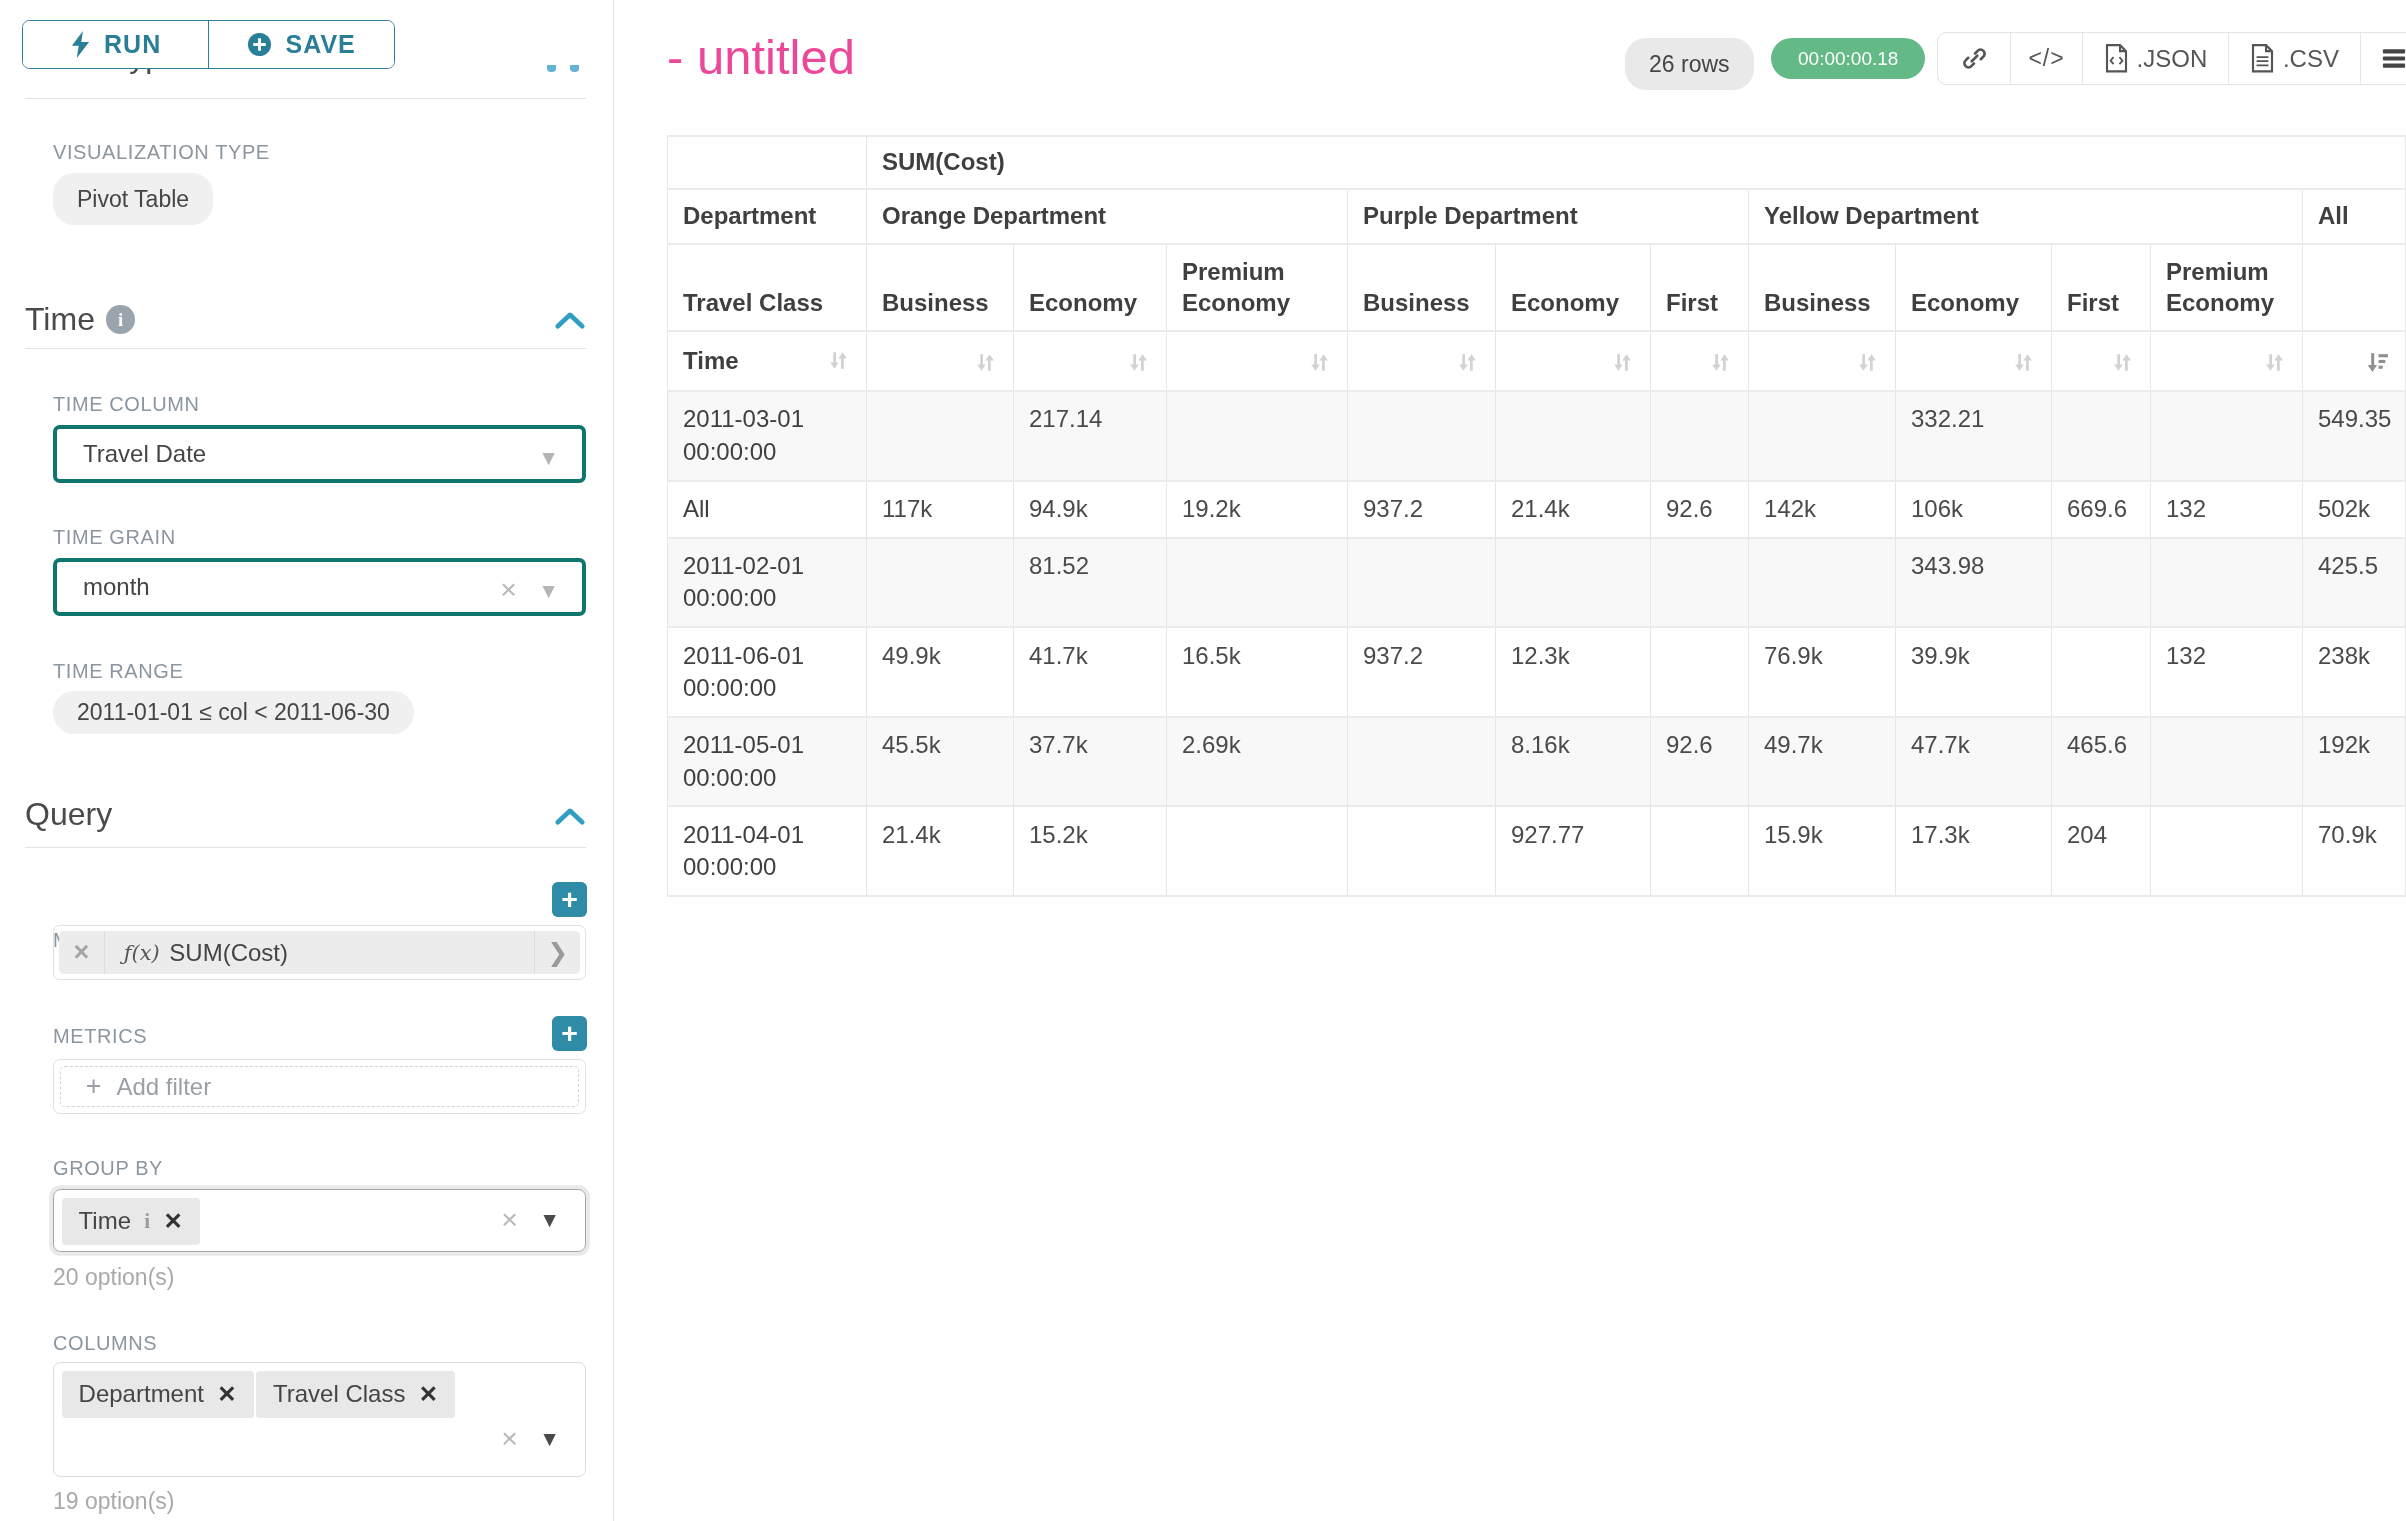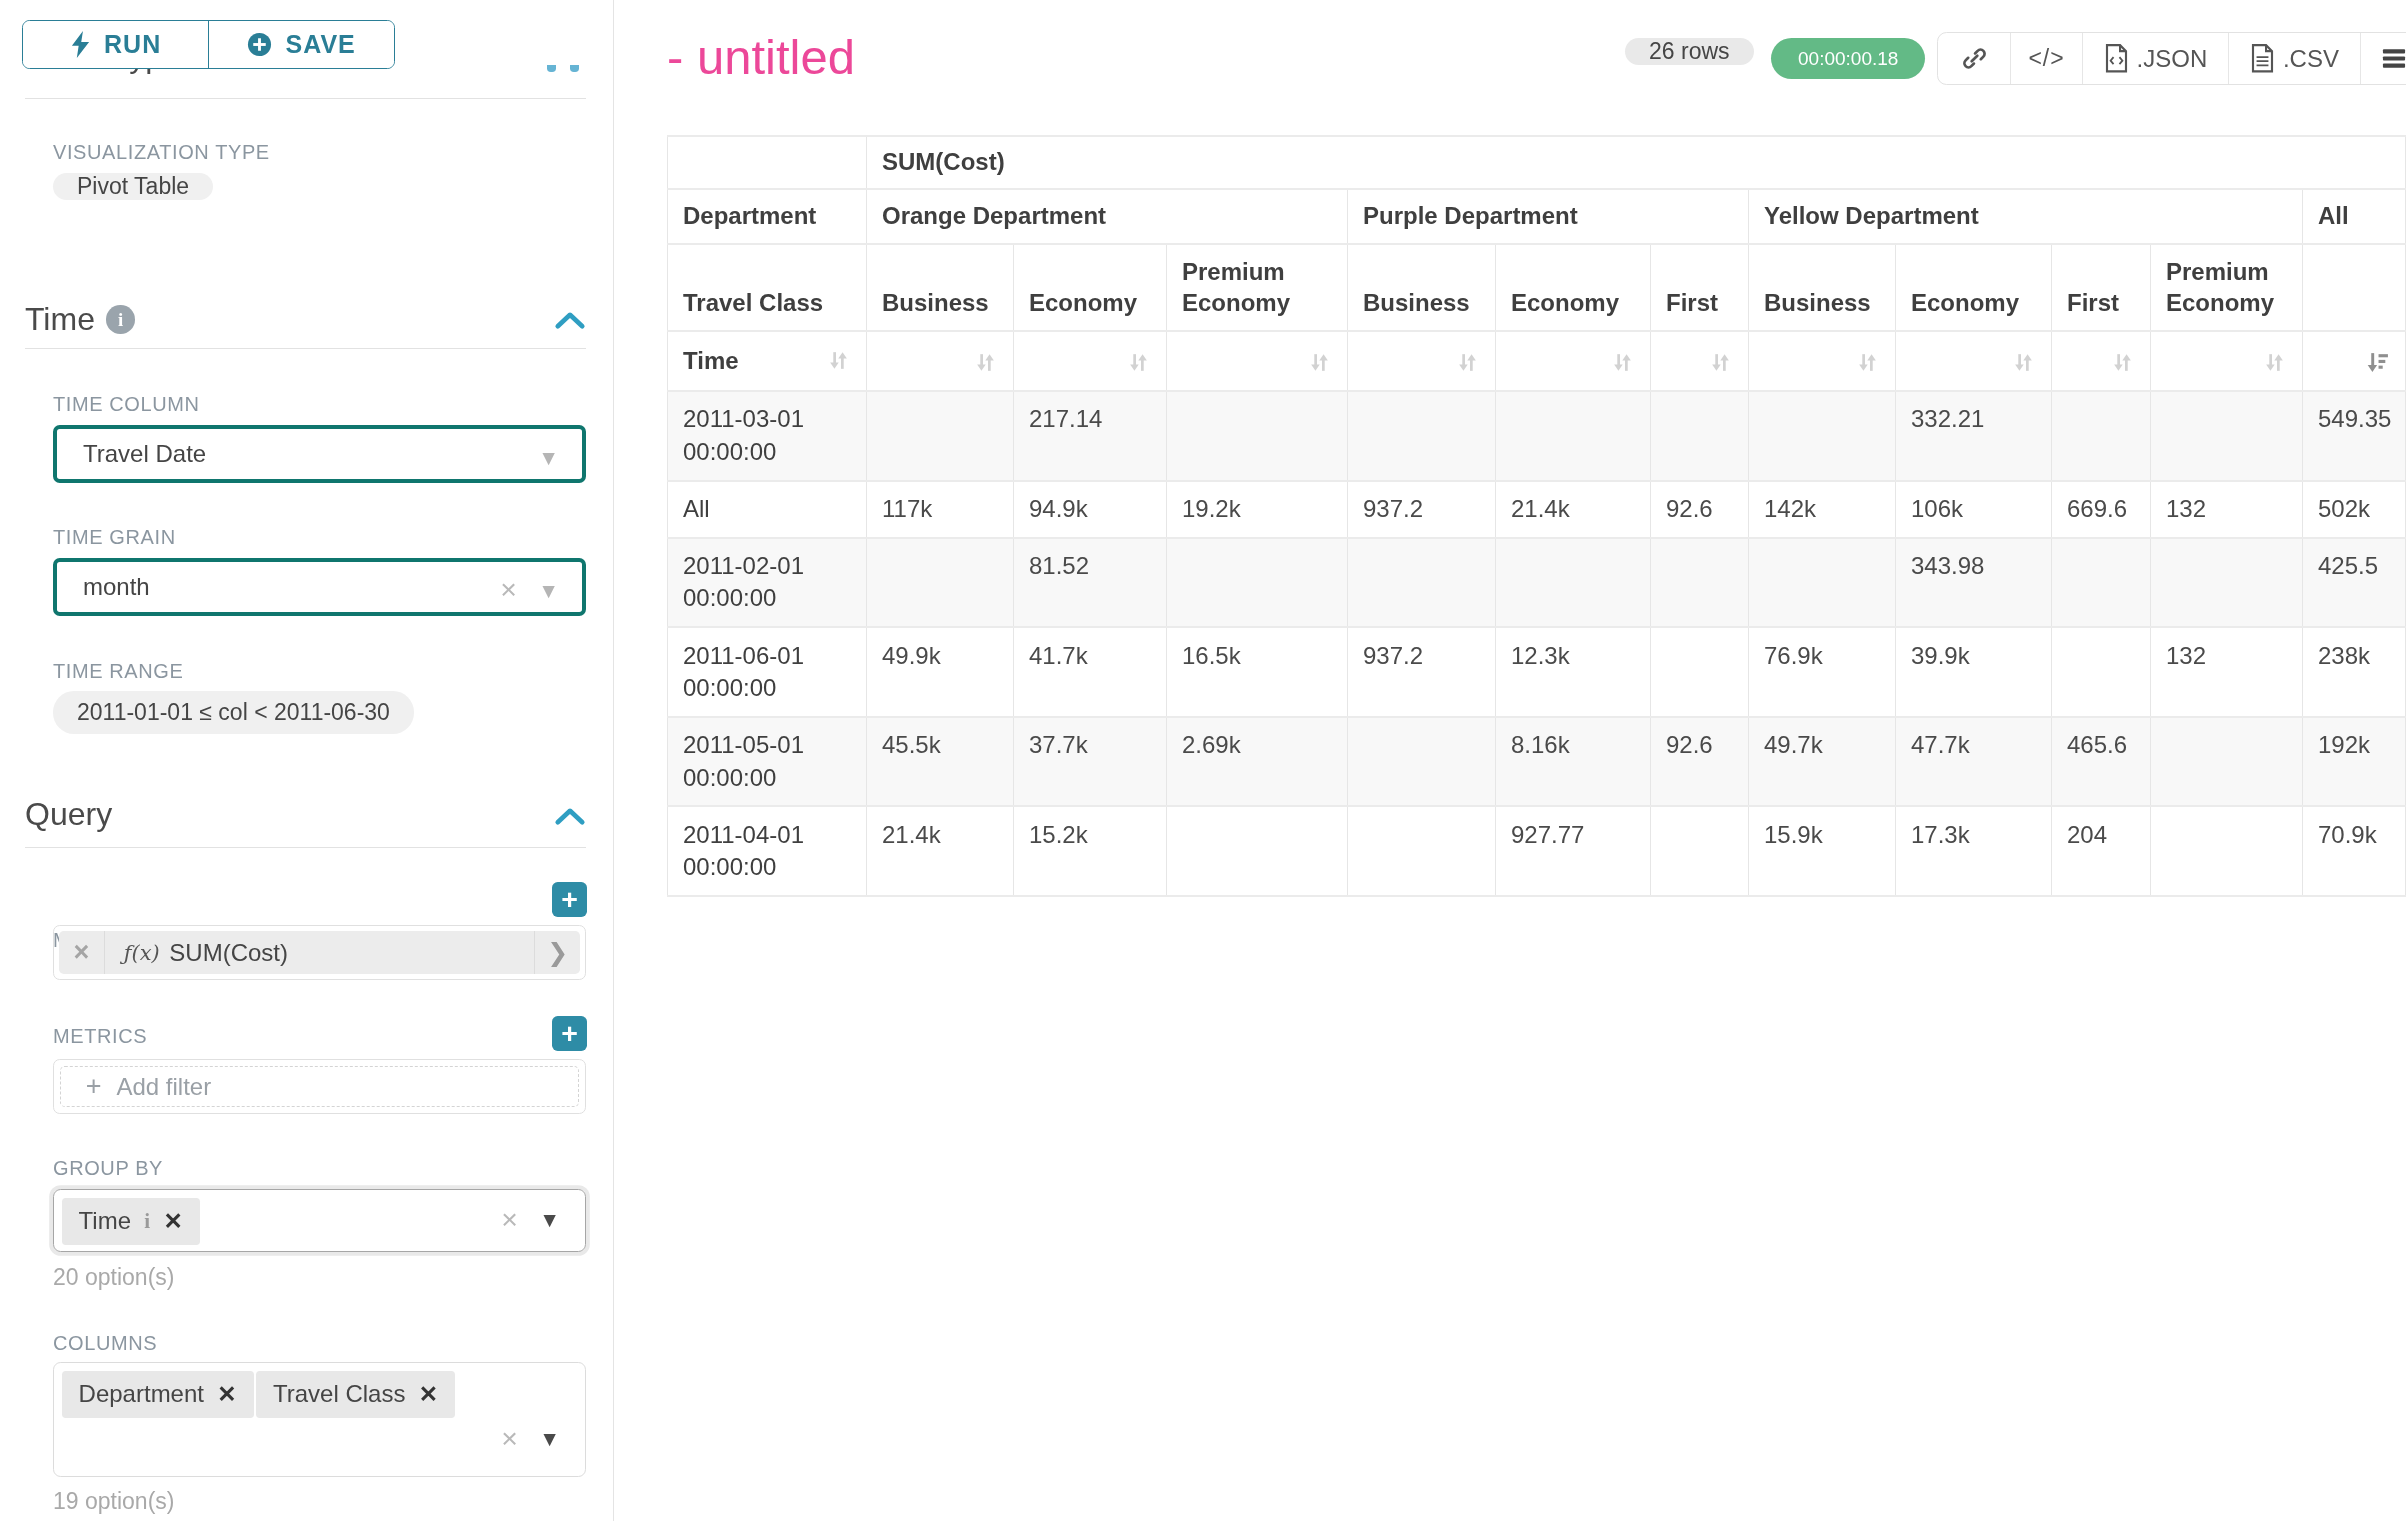--- a/index.html
+++ b/index.html
@@ -13,21 +13,21 @@
   .chart-type-title { position:absolute; left:25px; top:38px; font-size:32px; color:#4a4a4a; z-index:1; }
   .clip-dot { position:absolute; top:65px; width:8.6px; height:6.7px; border-radius:0 0 3.8px 3.8px; background:#66b4d4; z-index:1; }
   .btn-group-top { position:absolute; left:22px; top:20px; width:373px; height:49px; display:flex;
                    z-index:2; background:#fff; border:1.9px solid #2a7e96; border-radius:7.6px; overflow:hidden; }
   .btn-top { flex:1; display:flex; align-items:center; justify-content:center; gap:13.3px;
              background:#fff; color:#2a7e96; font-size:25px; font-weight:700; letter-spacing:1px; cursor:pointer; }
   .btn-top + .btn-top { border-left:1.9px solid #2a7e96; }
   .divider { position:absolute; left:25px; width:561px; height:1px; background:#e2e2e2; }
   .side-label { position:absolute; left:53px; font-size:20px; letter-spacing:0.6px; color:#8b96a0; }
   .pill { display:inline-flex; align-items:center; background:#f0f0f0; border-radius:21px;
-          font-size:23px; color:#454545; padding:0 24px; height:27px; }
+          font-size:23px; color:#454545; padding:0 24px; height:52px; }
   .section-head { position:absolute; left:25px; display:flex; align-items:center; gap:11.4px;
                   font-size:32px; color:#4a4a4a; }
   .info-dot { display:inline-flex; align-items:center; justify-content:center; width:28.5px; height:28.5px;
               border-radius:50%; background:#9aa4ac; color:#fff; font-size:19px; font-weight:700;
               font-family:"Liberation Serif", serif; }
   .chev { position:absolute; width:32px; height:21px; color:#2f9ec2; }
   .select { position:absolute; left:53px; width:533px; background:#fff; border:4px solid #0f766e;
             border-radius:6.7px; display:flex; align-items:center; font-size:24px; color:#454545; }
   .select .val { padding-left:26px; }
   .caret { position:absolute; font-size:21px; color:#b5b5b5; }

